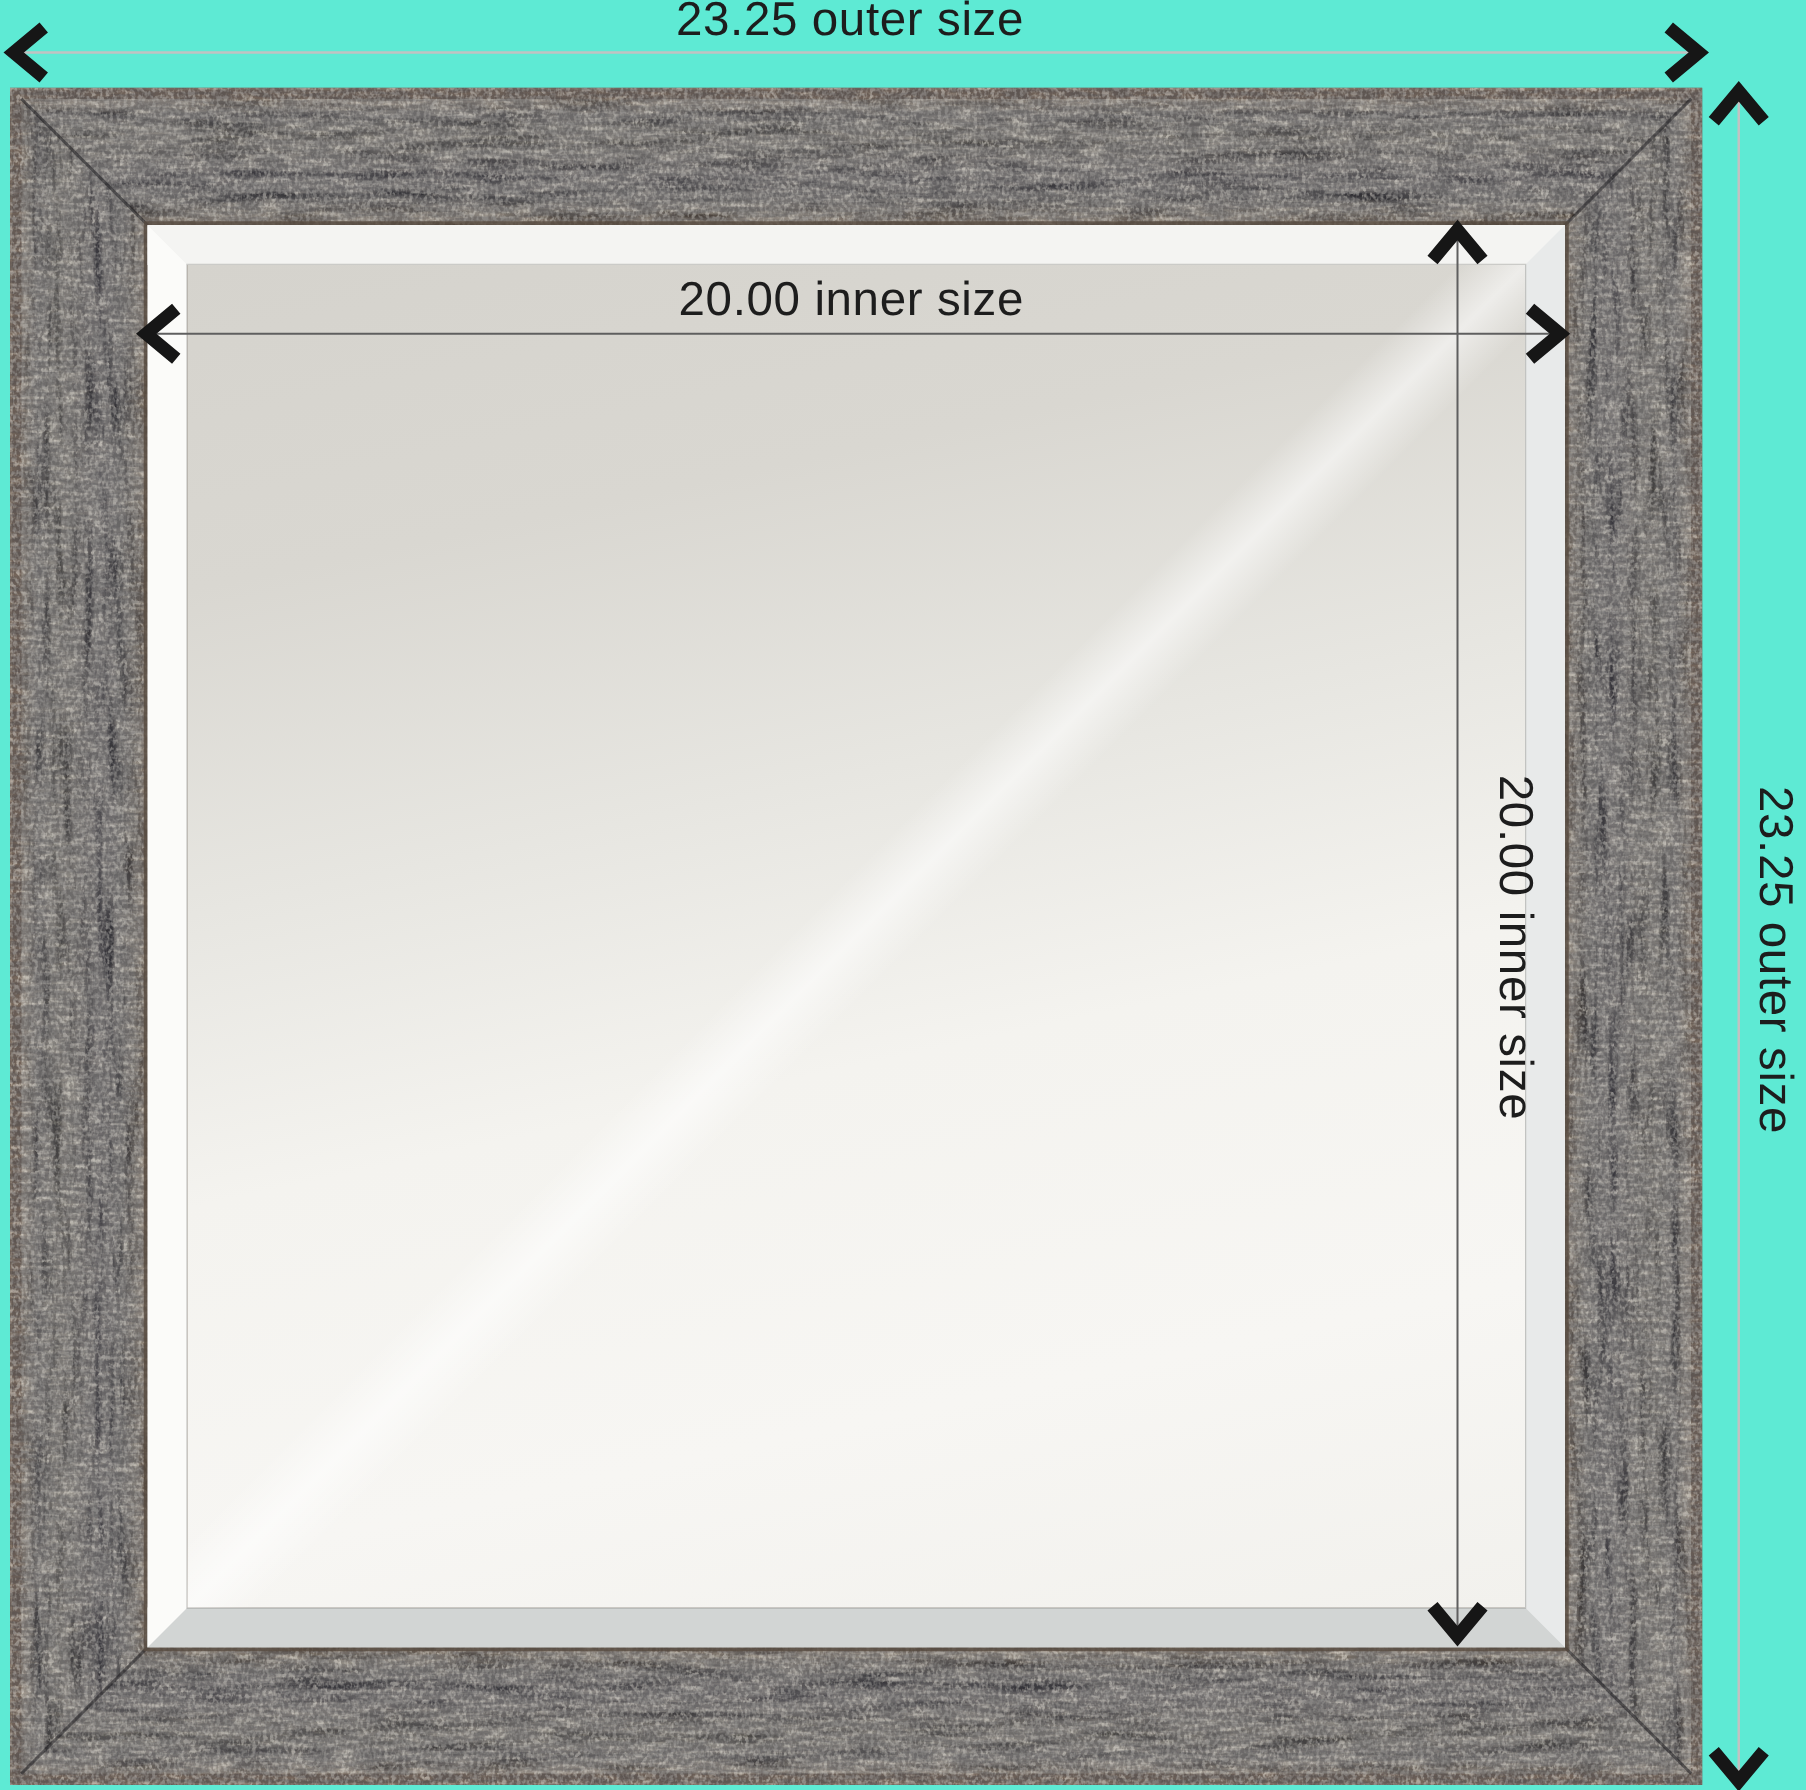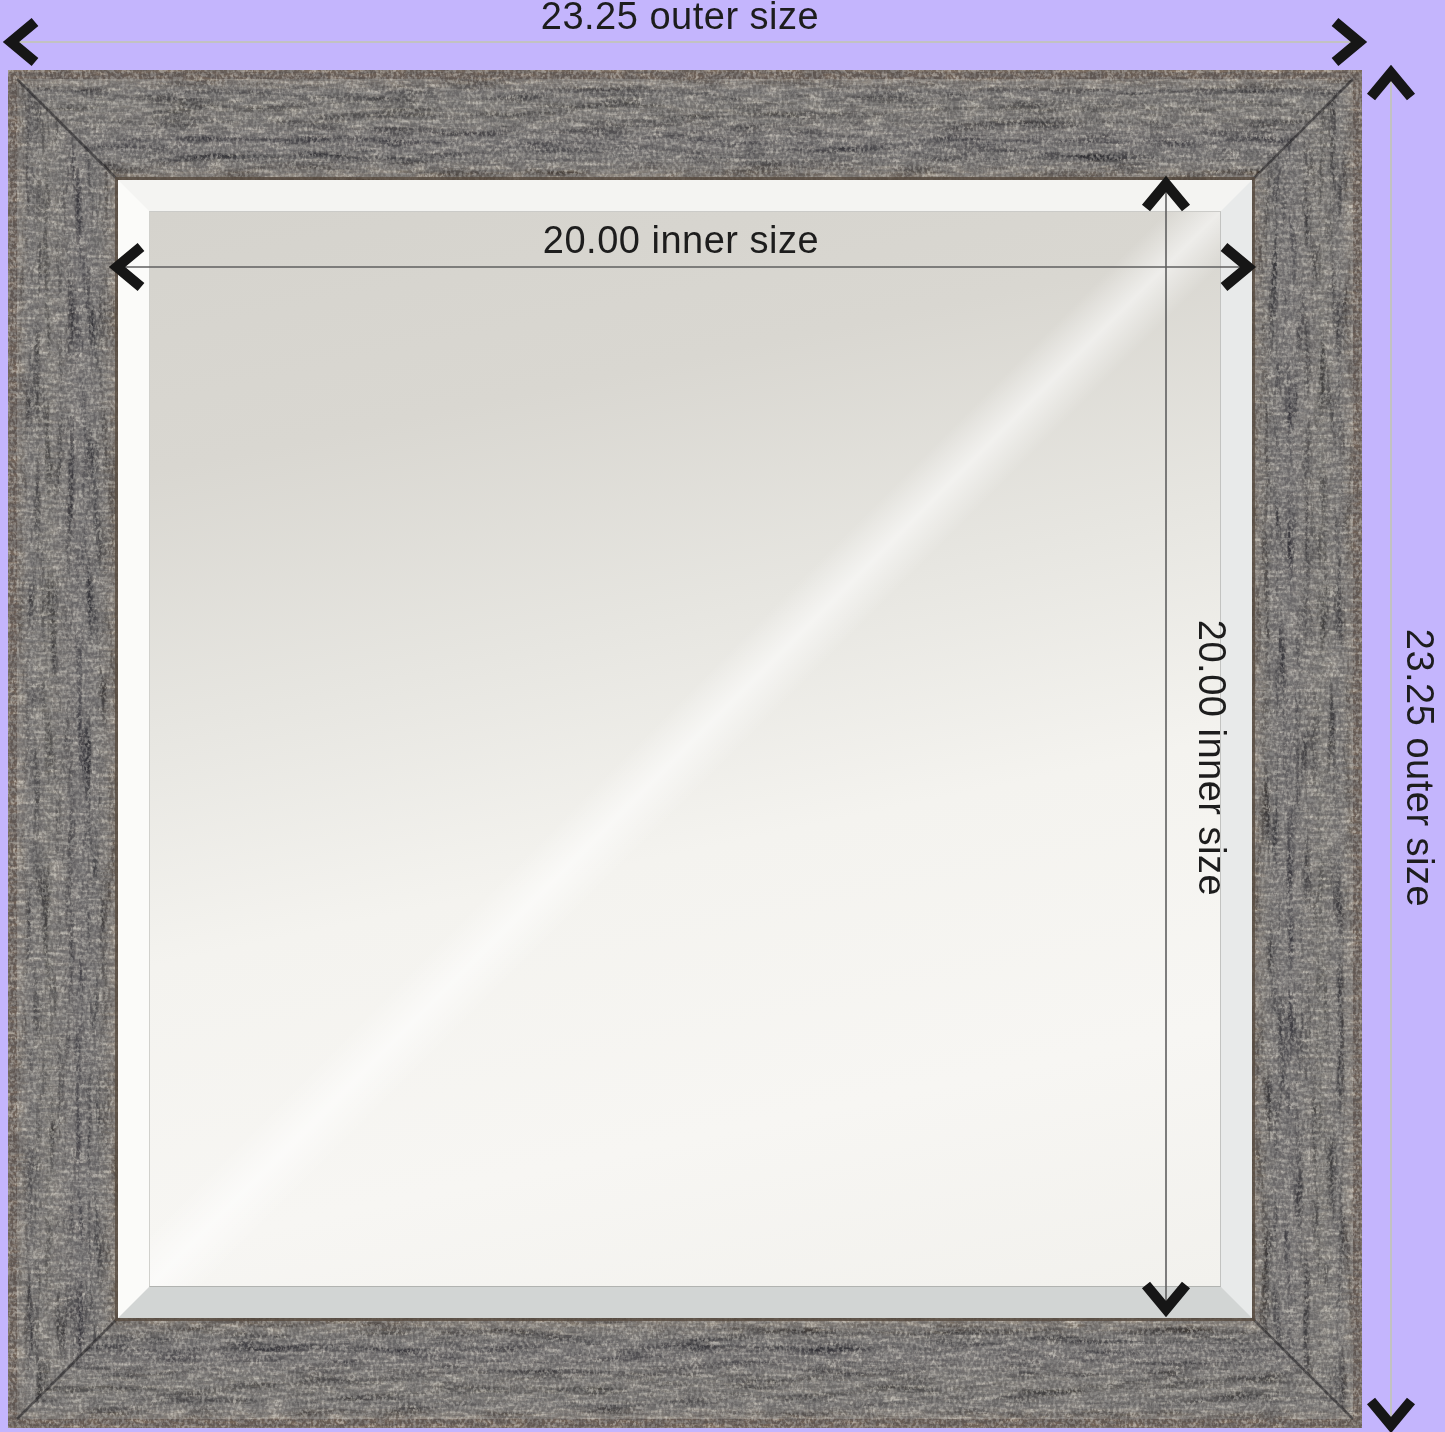--- a/index.html
+++ b/index.html
@@ -5,21 +5,21 @@
   html, body {
     margin: 0;
     padding: 0;
     background: #ffffff;
     font-family: "Liberation Sans", sans-serif;
   }
   .stage {
     position: relative;
     width: 1445px;
     height: 1432px;
-    background: #c4b5fd;
+    background: #5eead4;
     overflow: hidden;
   }
 
   
   .dim-label {
     position: absolute;
     font-size: 38px;
     line-height: 44px;
     color: #1d1d1d;
     letter-spacing: 0.5px;

